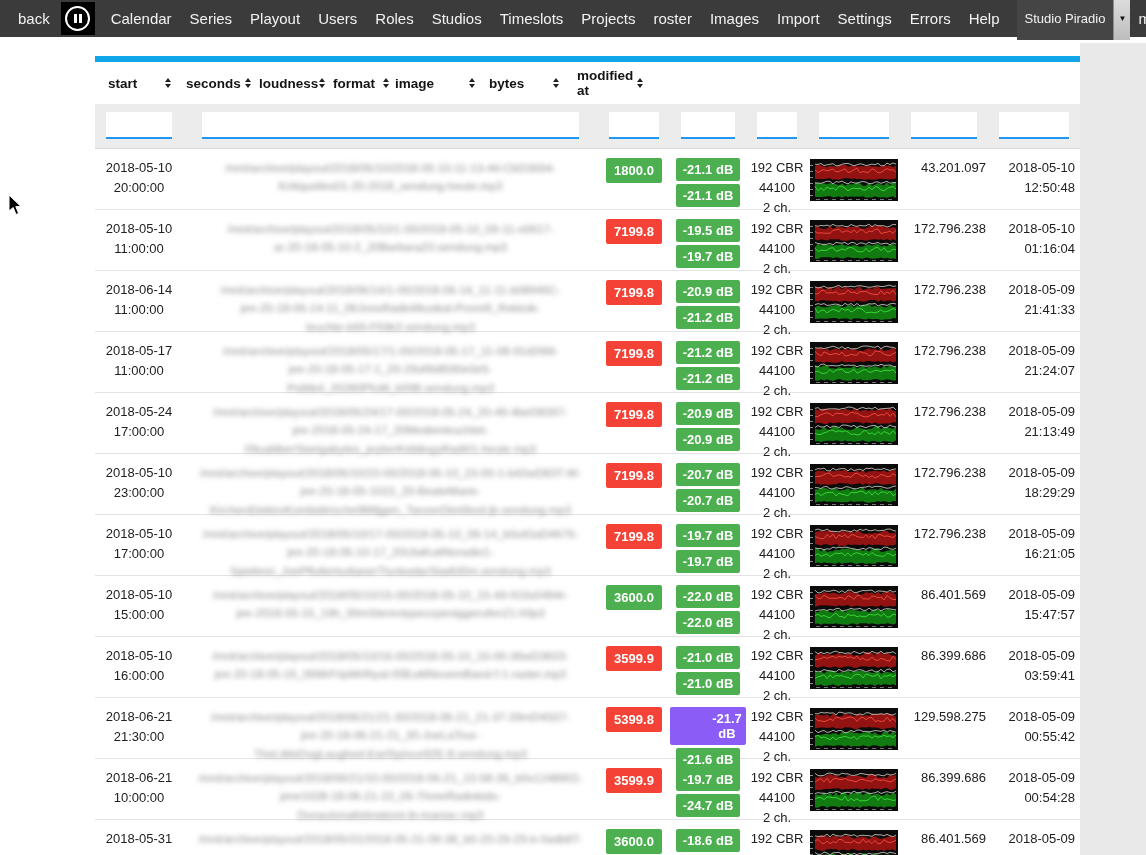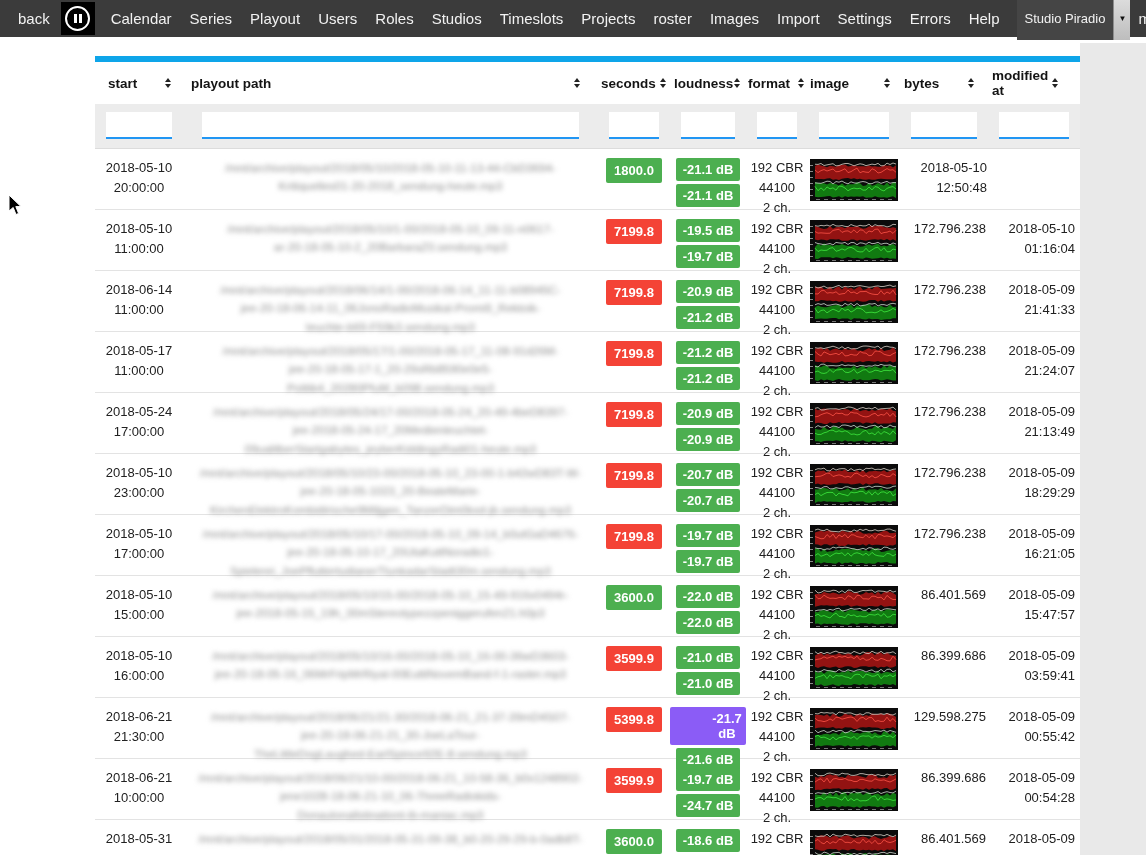--- a/index.html
+++ b/index.html
@@ -123,27 +123,20 @@
 
 <div class="table">
   <div class="thead" id="thead">
       <div class="th col-start">
         <div class="th-label">start</div>
         <span class="sort">
           <i class="up"></i>
           <i class="down"></i>
         </span>
       </div>
-      <div class="th col-path">
-        <div class="th-label">playout path</div>
-        <span class="sort">
-          <i class="up"></i>
-          <i class="down"></i>
-        </span>
-      </div>
       <div class="th col-seconds">
         <div class="th-label">seconds</div>
         <span class="sort">
           <i class="up"></i>
           <i class="down"></i>
         </span>
       </div>
       <div class="th col-loudness">
         <div class="th-label">loudness</div>
         <span class="sort">
@@ -248,20 +241,21 @@
             <rect x="22" y="40" width="4" height="1" fill="#777777"></rect>
             <rect x="30" y="40" width="4" height="1" fill="#777777"></rect>
             <rect x="38" y="40" width="4" height="1" fill="#777777"></rect>
             <rect x="46" y="40" width="4" height="1" fill="#777777"></rect>
             <rect x="54" y="40" width="4" height="1" fill="#777777"></rect>
             <rect x="62" y="40" width="4" height="1" fill="#777777"></rect>
             <rect x="70" y="40" width="4" height="1" fill="#777777"></rect>
             <rect x="78" y="40" width="4" height="1" fill="#777777"></rect>
           </svg>
         </div>
+        <div class="cell col-bytes">43.201.097</div>
         <div class="cell col-modified">
           <div>2018-05-10</div>
           <div>12:50:48</div>
         </div>
       </div>
       <div class="row">
         <div class="cell col-start">
           <div>2018-05-10</div>
           <div>11:00:00</div>
         </div>

